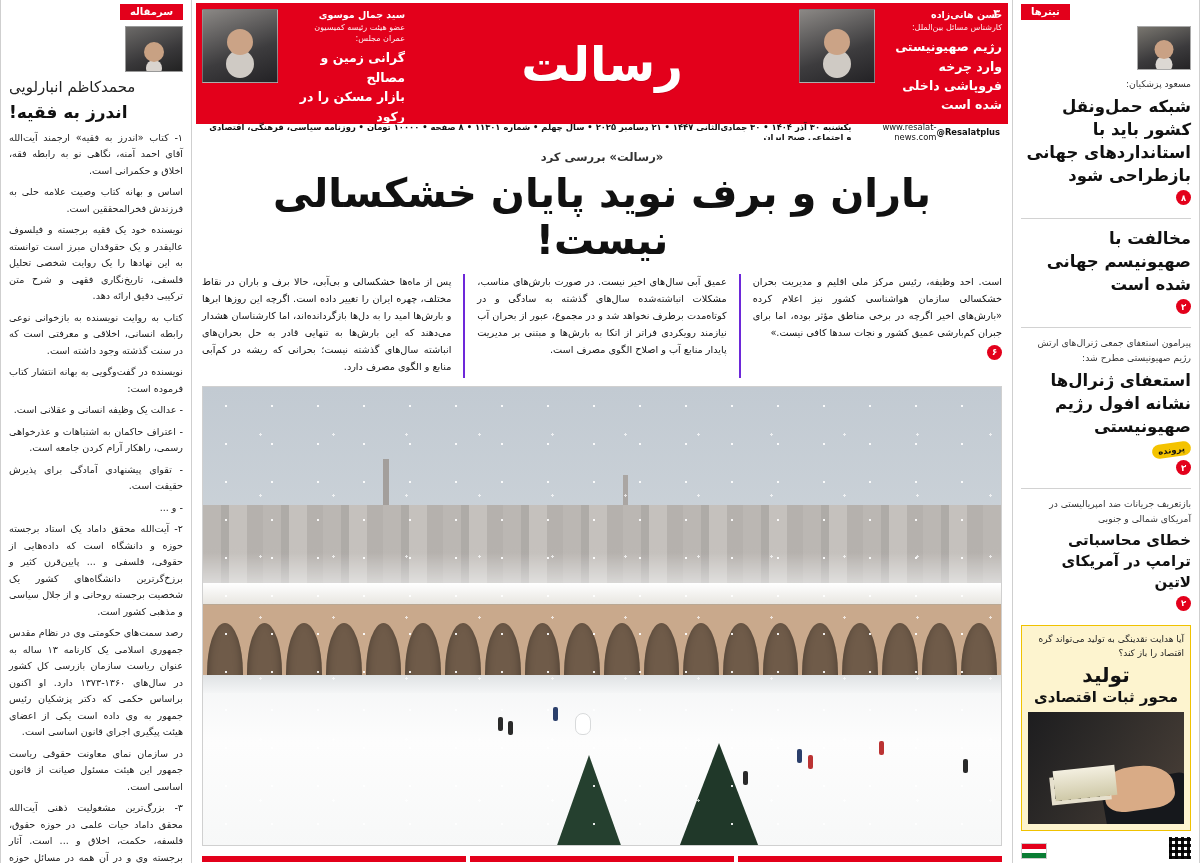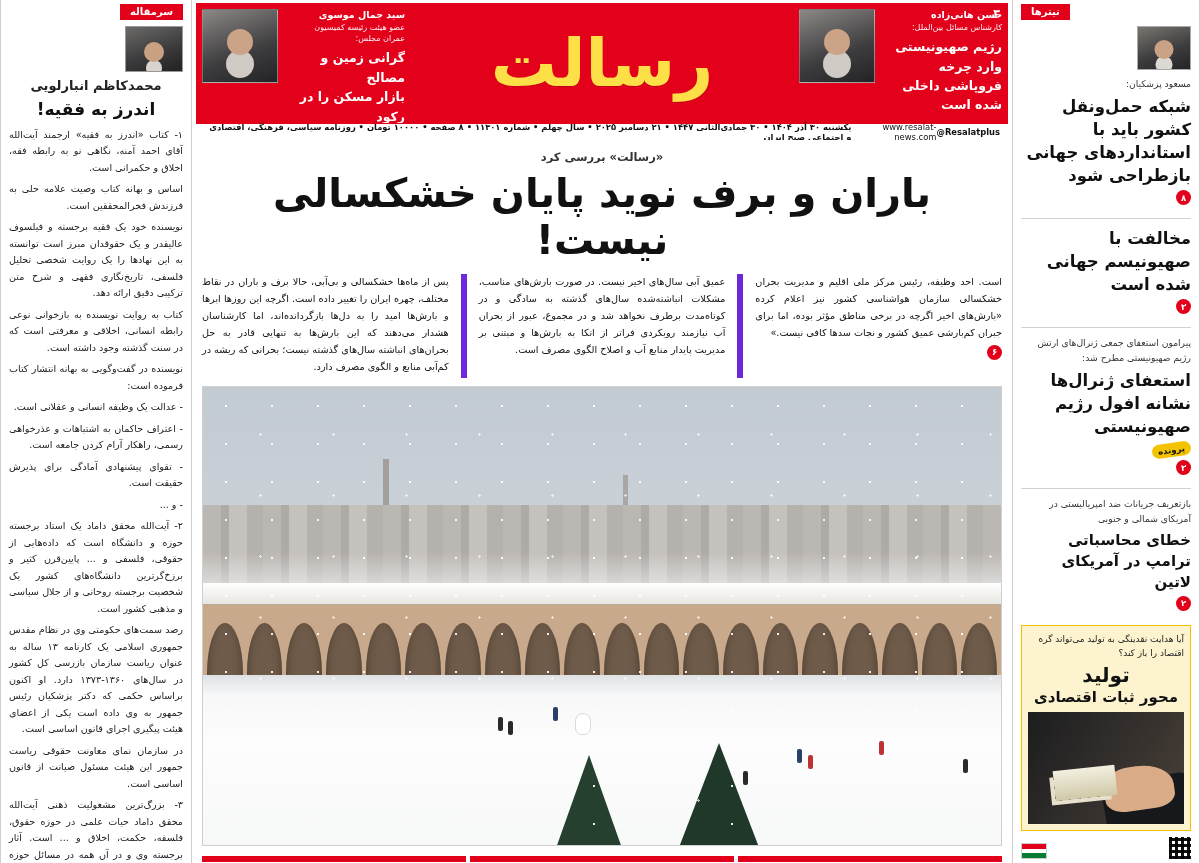--- a/index.html
+++ b/index.html
@@ -53,28 +53,28 @@
     content: "";
     position: absolute;
     left: 50%; top: 34%;
     width: 20px; height: 20px;
     transform: translateX(-50%);
     border-radius: 50%;
     background: #c8a183;
     box-shadow: 0 16px 0 -2px #d9d4cf;
   }
   .ed-author {
-    text-align: center;
-    font-size: 13px;
-    font-weight: bold;
+    text-align: left;
+    font-size: 15px;
+    font-weight: normal;
     margin: 6px 0 3px 0;
     color: #222;
   }
   .ed-title {
-    text-align: center;
+    text-align: left;
     font-size: 17px;
     font-weight: bold;
     line-height: 1.35;
     margin: 2px 0 6px 0;
   }
   .ed-body {
     text-align: justify;
     direction: rtl;
     font-size: 9.6px;
     line-height: 1.72;
@@ -134,23 +134,23 @@
   .mh-quote span { display: block; }
   .mh-logo {
     flex: 1;
     display: flex;
     align-items: center;
     justify-content: center;
     position: relative;
   }
   .mh-logo .logo-text {
     font-family: "DejaVu Sans", sans-serif;
-    font-size: 66px;
-    font-weight: bold;
-    color: #fde047;
+    font-size: 48px;
+    font-weight: bold;
+    color: #ffffff;
     letter-spacing: -2px;
     line-height: 1;
     margin-top: -14px;
     text-shadow: 0 1px 0 rgba(0,0,0,.12);
   }
   .mh-corner {
     position: absolute;
     top: 4px;
     font-size: 11px;
     font-weight: bold;
@@ -202,21 +202,21 @@
     gap: 12px;
     font-size: 9.7px;
     line-height: 1.75;
     text-align: justify;
   }
   .lead-cols .lc {
     flex: 1;
     position: relative;
     padding-bottom: 2px;
   }
-  .lead-cols .lc + .lc { border-right: 6px solid #6d28d9; padding-right: 12px; }
+  .lead-cols .lc + .lc { border-right: 2px solid #6d28d9; padding-right: 12px; }
   .lead-cols p { margin: 0; }
   .badge-inline {
     width: 15px; height: 15px; border-radius: 50%;
     background: #e3001b; color: #fff;
     font-size: 8.5px; font-weight: bold;
     display: inline-flex; align-items: center; justify-content: center;
     vertical-align: middle;
     margin-top: 3px;
   }
 

